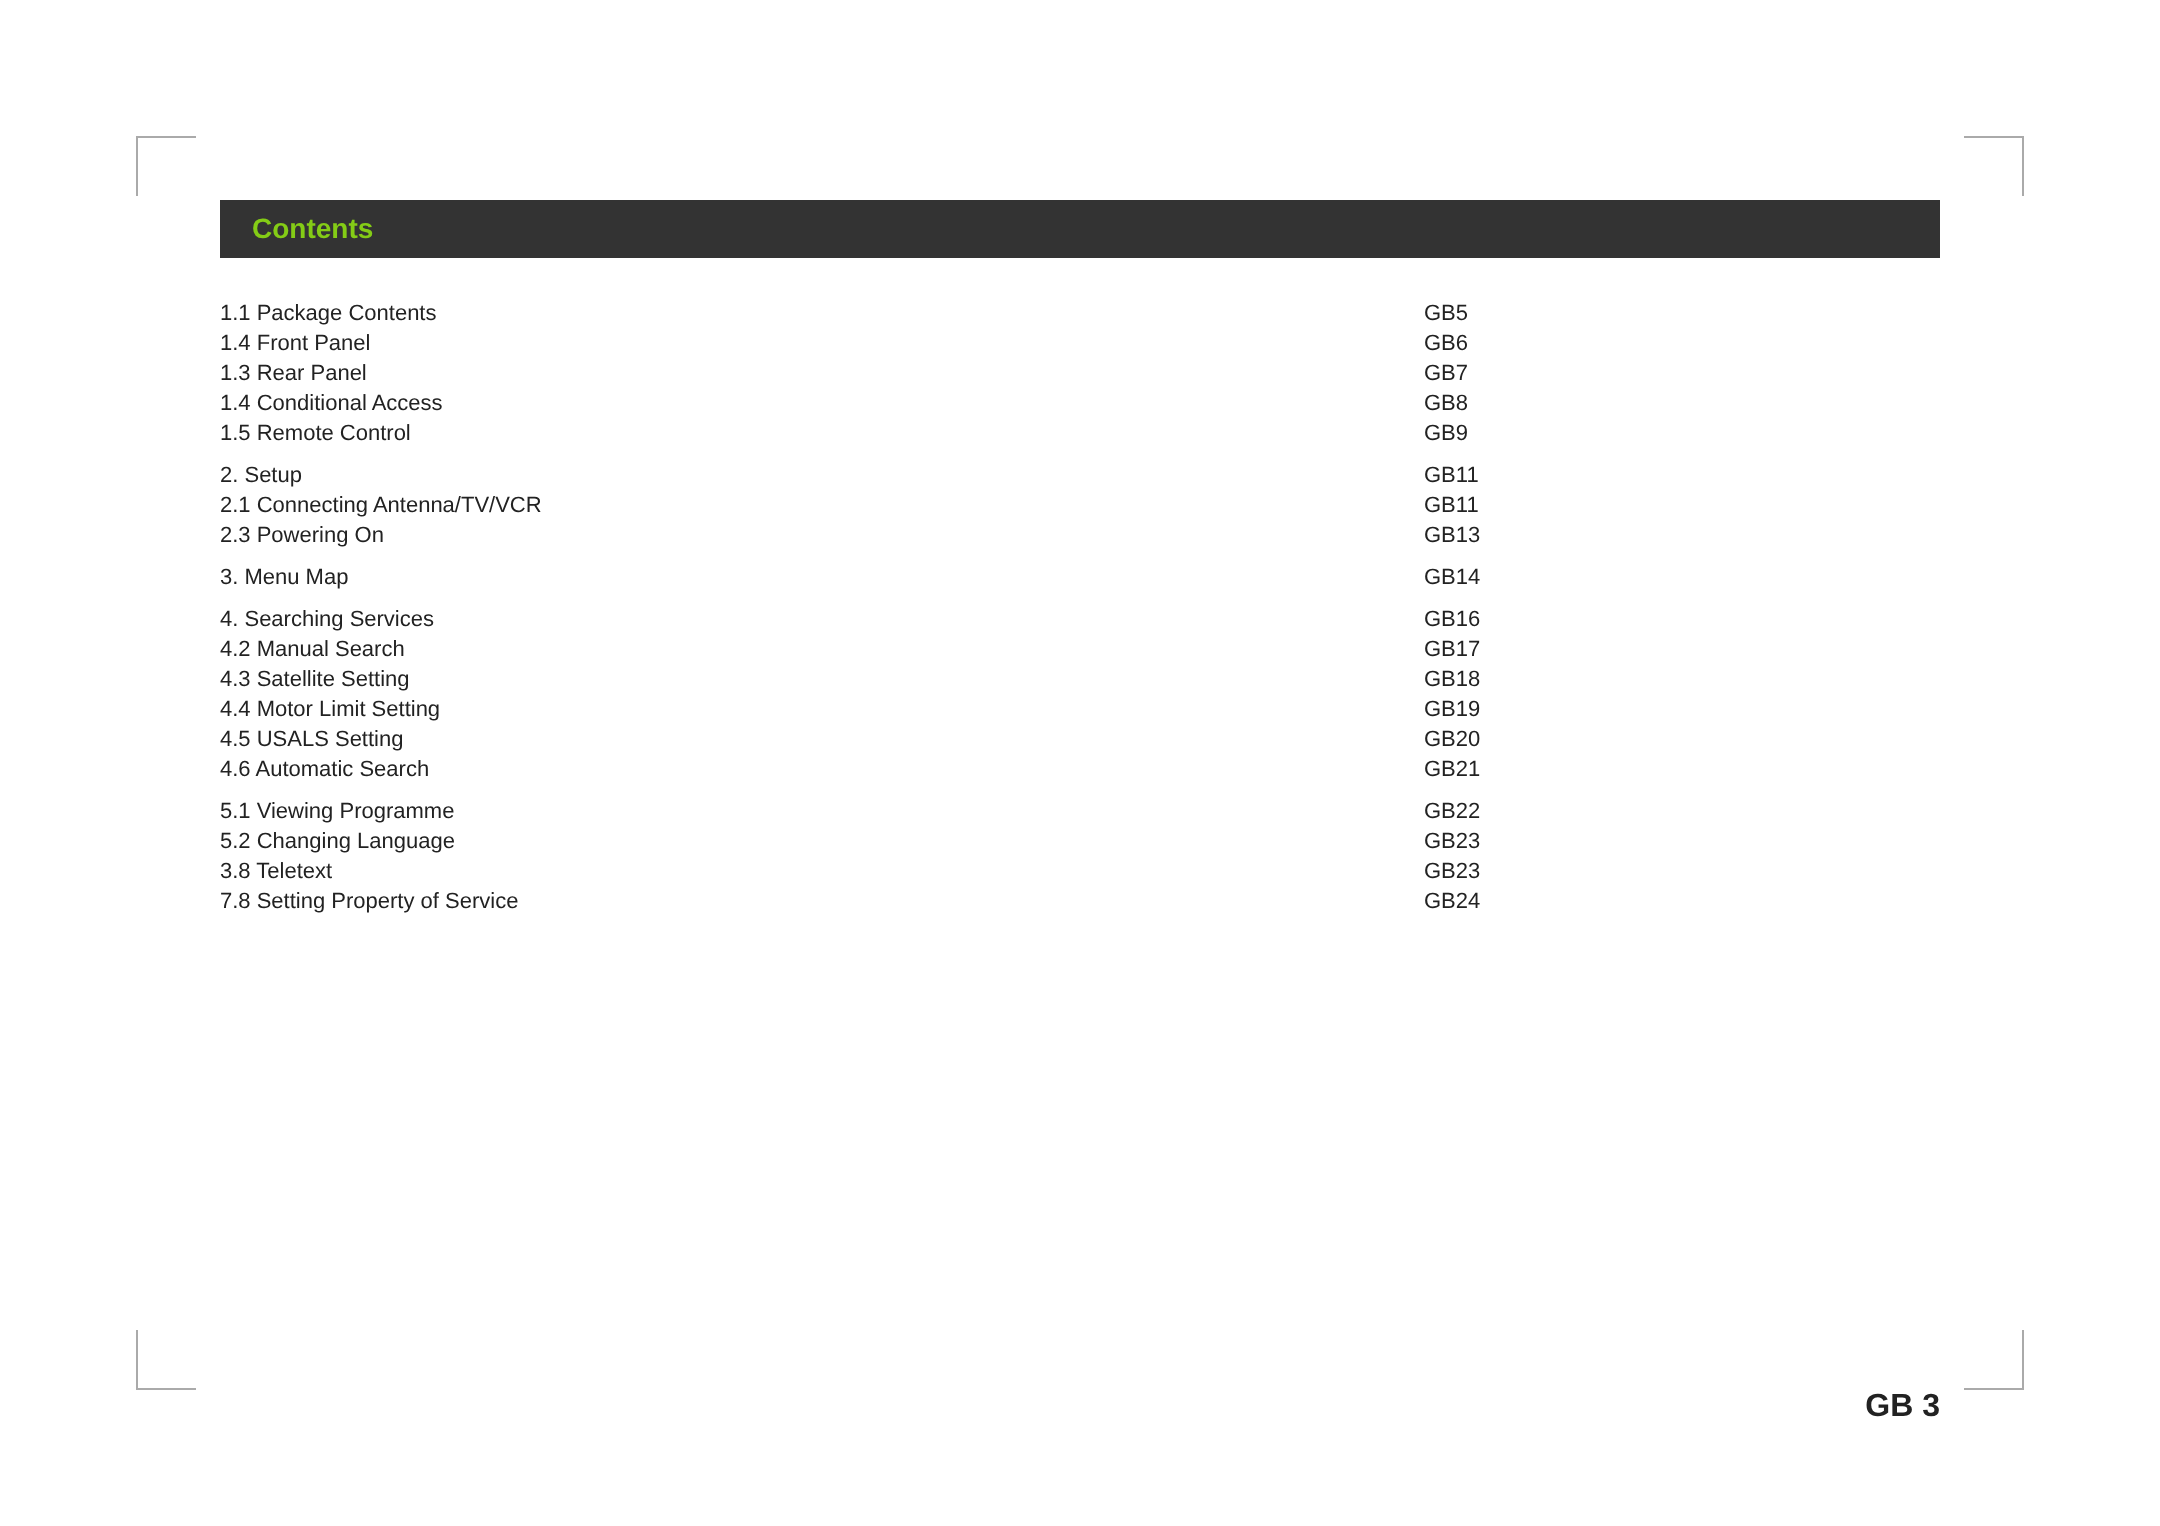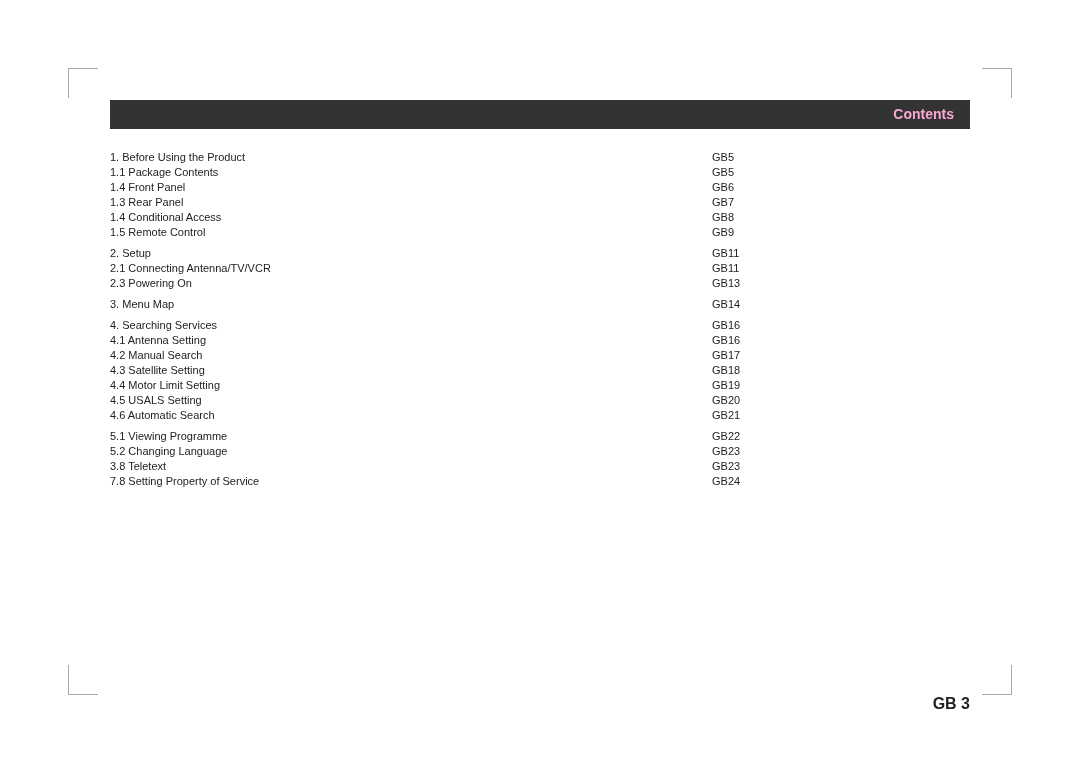--- a/index.html
+++ b/index.html
@@ -59,27 +59,26 @@
     .main-content {
       position: absolute;
       top: 100px;
       left: 110px;
       right: 110px;
       bottom: 90px;
     }
 
     .contents-header {
       background: #333333;
-      color: #f9a8d4;
+      color: #84cc16;
       padding: 6px 16px;
       font-size: 14px;
       font-weight: bold;
       margin-bottom: 0;
       width: 100%;
-      text-align: right;
     }
 
     .header-line {
       border-bottom: 1px solid #333333;
       margin-bottom: 20px;
     }
 
     .toc-table {
       width: 100%;
       border-collapse: collapse;
@@ -137,24 +136,20 @@
 
   <div class="main-content">
 
     <div class="contents-header">
       <span>Contents</span>
     </div>
     <div class="header-line"></div>
 
     <table class="toc-table">
       <tbody id="toc-body">
-      <tr>
-            <td class="toc-label">1. Before Using the Product</td>
-            <td class="toc-page">GB5</td>
-          </tr>
           <tr>
             <td class="toc-label indent1">1.1 Package Contents</td>
             <td class="toc-page">GB5</td>
           </tr>
           <tr>
             <td class="toc-label indent1">1.4 Front Panel</td>
             <td class="toc-page">GB6</td>
           </tr>
           <tr>
             <td class="toc-label indent1">1.3 Rear Panel</td>
@@ -191,24 +186,20 @@
             <td class="toc-page">GB14</td>
           </tr>
           <tr>
             <td colspan="2" style="height: 6px;"></td>
           </tr>
           <tr>
             <td class="toc-label">4. Searching Services</td>
             <td class="toc-page">GB16</td>
           </tr>
           <tr>
-            <td class="toc-label indent1">4.1 Antenna Setting</td>
-            <td class="toc-page">GB16</td>
-          </tr>
-          <tr>
             <td class="toc-label indent1">4.2 Manual Search</td>
             <td class="toc-page">GB17</td>
           </tr>
           <tr>
             <td class="toc-label indent1">4.3 Satellite Setting</td>
             <td class="toc-page">GB18</td>
           </tr>
           <tr>
             <td class="toc-label indent1">4.4 Motor Limit Setting</td>
             <td class="toc-page">GB19</td>

